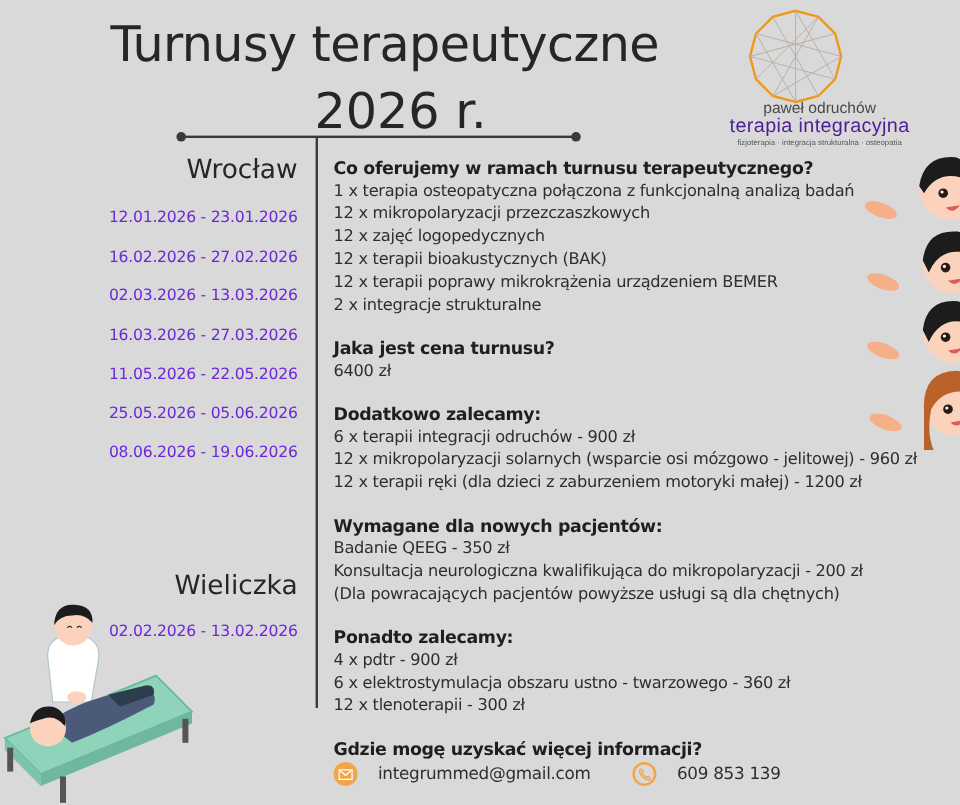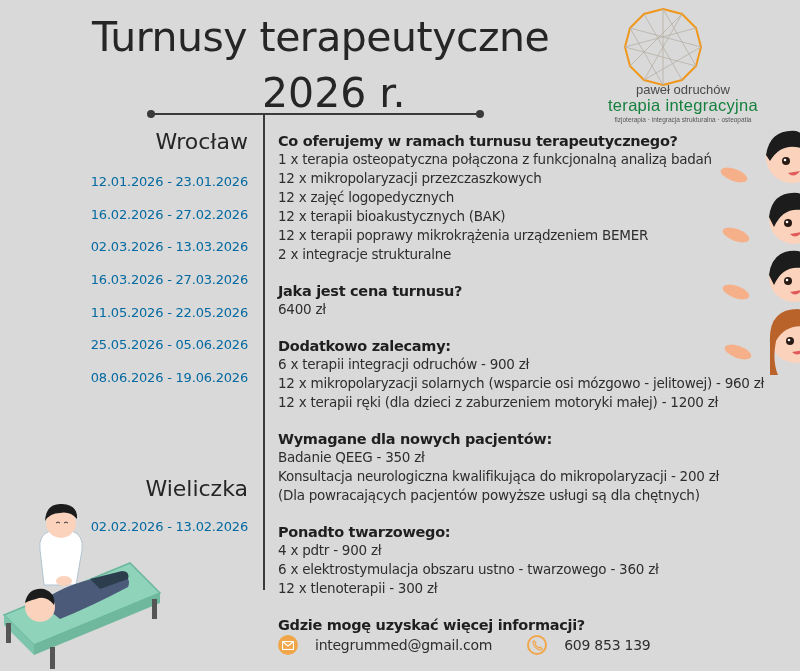--- a/index.html
+++ b/index.html
@@ -36,37 +36,37 @@
 
   
   .logo { position: absolute; left: 588px; top: 6px; width: 190px; height: 112px; }
   .logo svg { position: absolute; left: 34px; top: 0; }
   .logo-name {
     position: absolute; left: 0; top: 76px; width: 190px; text-align: center;
     font-size: 13px; color: #4a4a4a; font-family: "Liberation Sans", sans-serif;
   }
   .logo-brand {
     position: absolute; left: 0; top: 90px; width: 190px; text-align: center;
-    font-size: 16.5px; color: #15803d; font-family: "Liberation Sans", sans-serif;
+    font-size: 16.5px; color: #4c1d95; font-family: "Liberation Sans", sans-serif;
     letter-spacing: 0.3px;
   }
   .logo-tag {
     position: absolute; left: 0; top: 110px; width: 190px; text-align: center;
     font-size: 6.5px; color: #555; font-family: "Liberation Sans", sans-serif;
     white-space: nowrap;
   }
 
   
   .city {
     position: absolute; right: 552px; font-size: 22px; color: #262626;
     text-align: right; white-space: nowrap;
   }
   .dates { position: absolute; right: 552px; top: 172px; }
   .date-row {
-    font-size: 13px; color: #0369a1; text-align: left; height: 32.7px;
+    font-size: 13px; color: #6d28d9; text-align: left; height: 32.7px;
     line-height: 20px; white-space: nowrap; letter-spacing: -0.2px;
   }
 
   
   .right { position: absolute; left: 278px; top: 132px; width: 520px; }
   .section { margin-bottom: 18px; }
   .section h3 {
     font-size: 14.5px; font-weight: bold; color: #1f1f1f; line-height: 18px;
     letter-spacing: -0.3px; white-space: nowrap;
   }
@@ -153,21 +153,21 @@
     <div class="item">12 x mikropolaryzacji solarnych (wsparcie osi mózgowo - jelitowej) - 960 zł</div>
     <div class="item">12 x terapii ręki (dla dzieci z zaburzeniem motoryki małej) - 1200 zł</div>
   </div>
   <div class="section">
     <h3>Wymagane dla nowych pacjentów:</h3>
     <div class="item">Badanie QEEG - 350 zł</div>
     <div class="item">Konsultacja neurologiczna kwalifikująca do mikropolaryzacji - 200 zł</div>
     <div class="item">(Dla powracających pacjentów powyższe usługi są dla chętnych)</div>
   </div>
   <div class="section">
-    <h3>Ponadto twarzowego:</h3>
+    <h3>Ponadto zalecamy:</h3>
     <div class="item">4 x pdtr - 900 zł</div>
     <div class="item">6 x elektrostymulacja obszaru ustno - twarzowego - 360 zł</div>
     <div class="item">12 x tlenoterapii - 300 zł</div>
   </div>
   <div class="section">
     <h3>Gdzie mogę uzyskać więcej informacji?</h3>
     <div class="contact">
       <span class="ico ico-mail">
         <svg width="12" height="9" viewBox="0 0 12 9">
             <rect x="0.5" y="0.5" width="11" height="8" fill="none" stroke="#fff" stroke-width="1.2"></rect>

